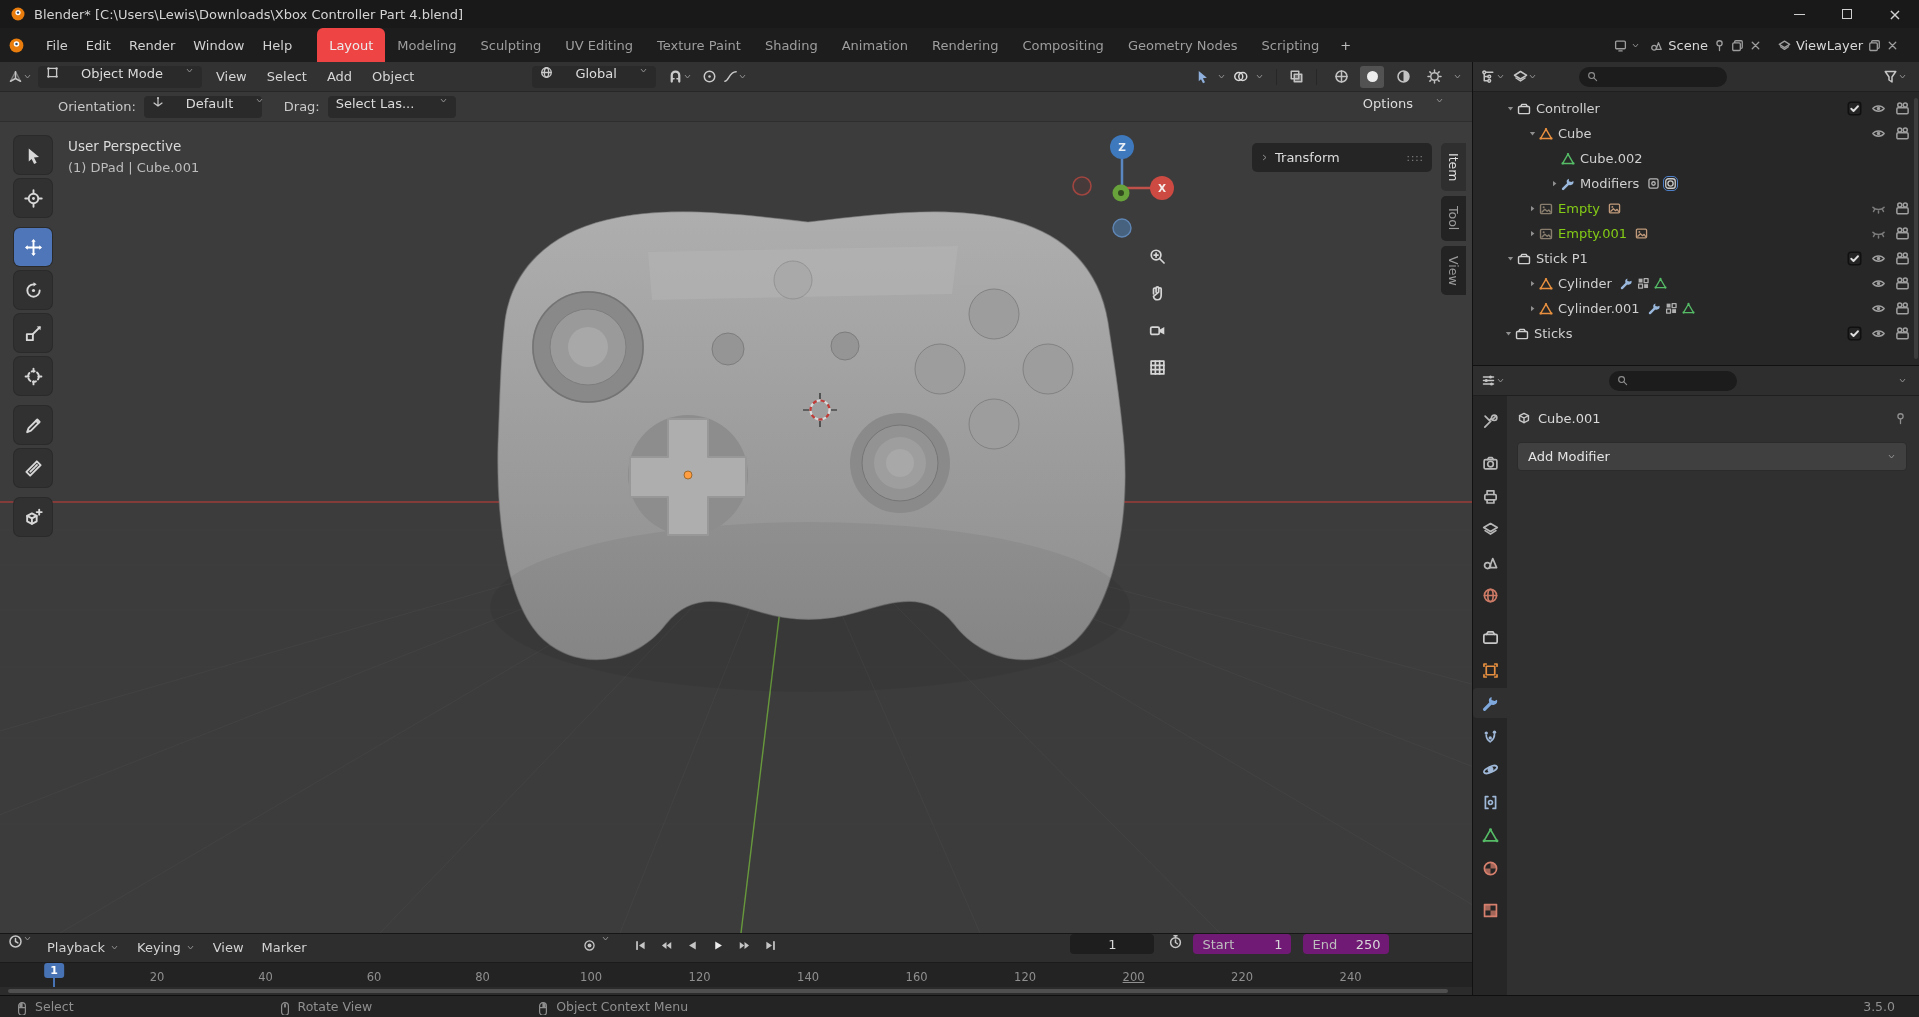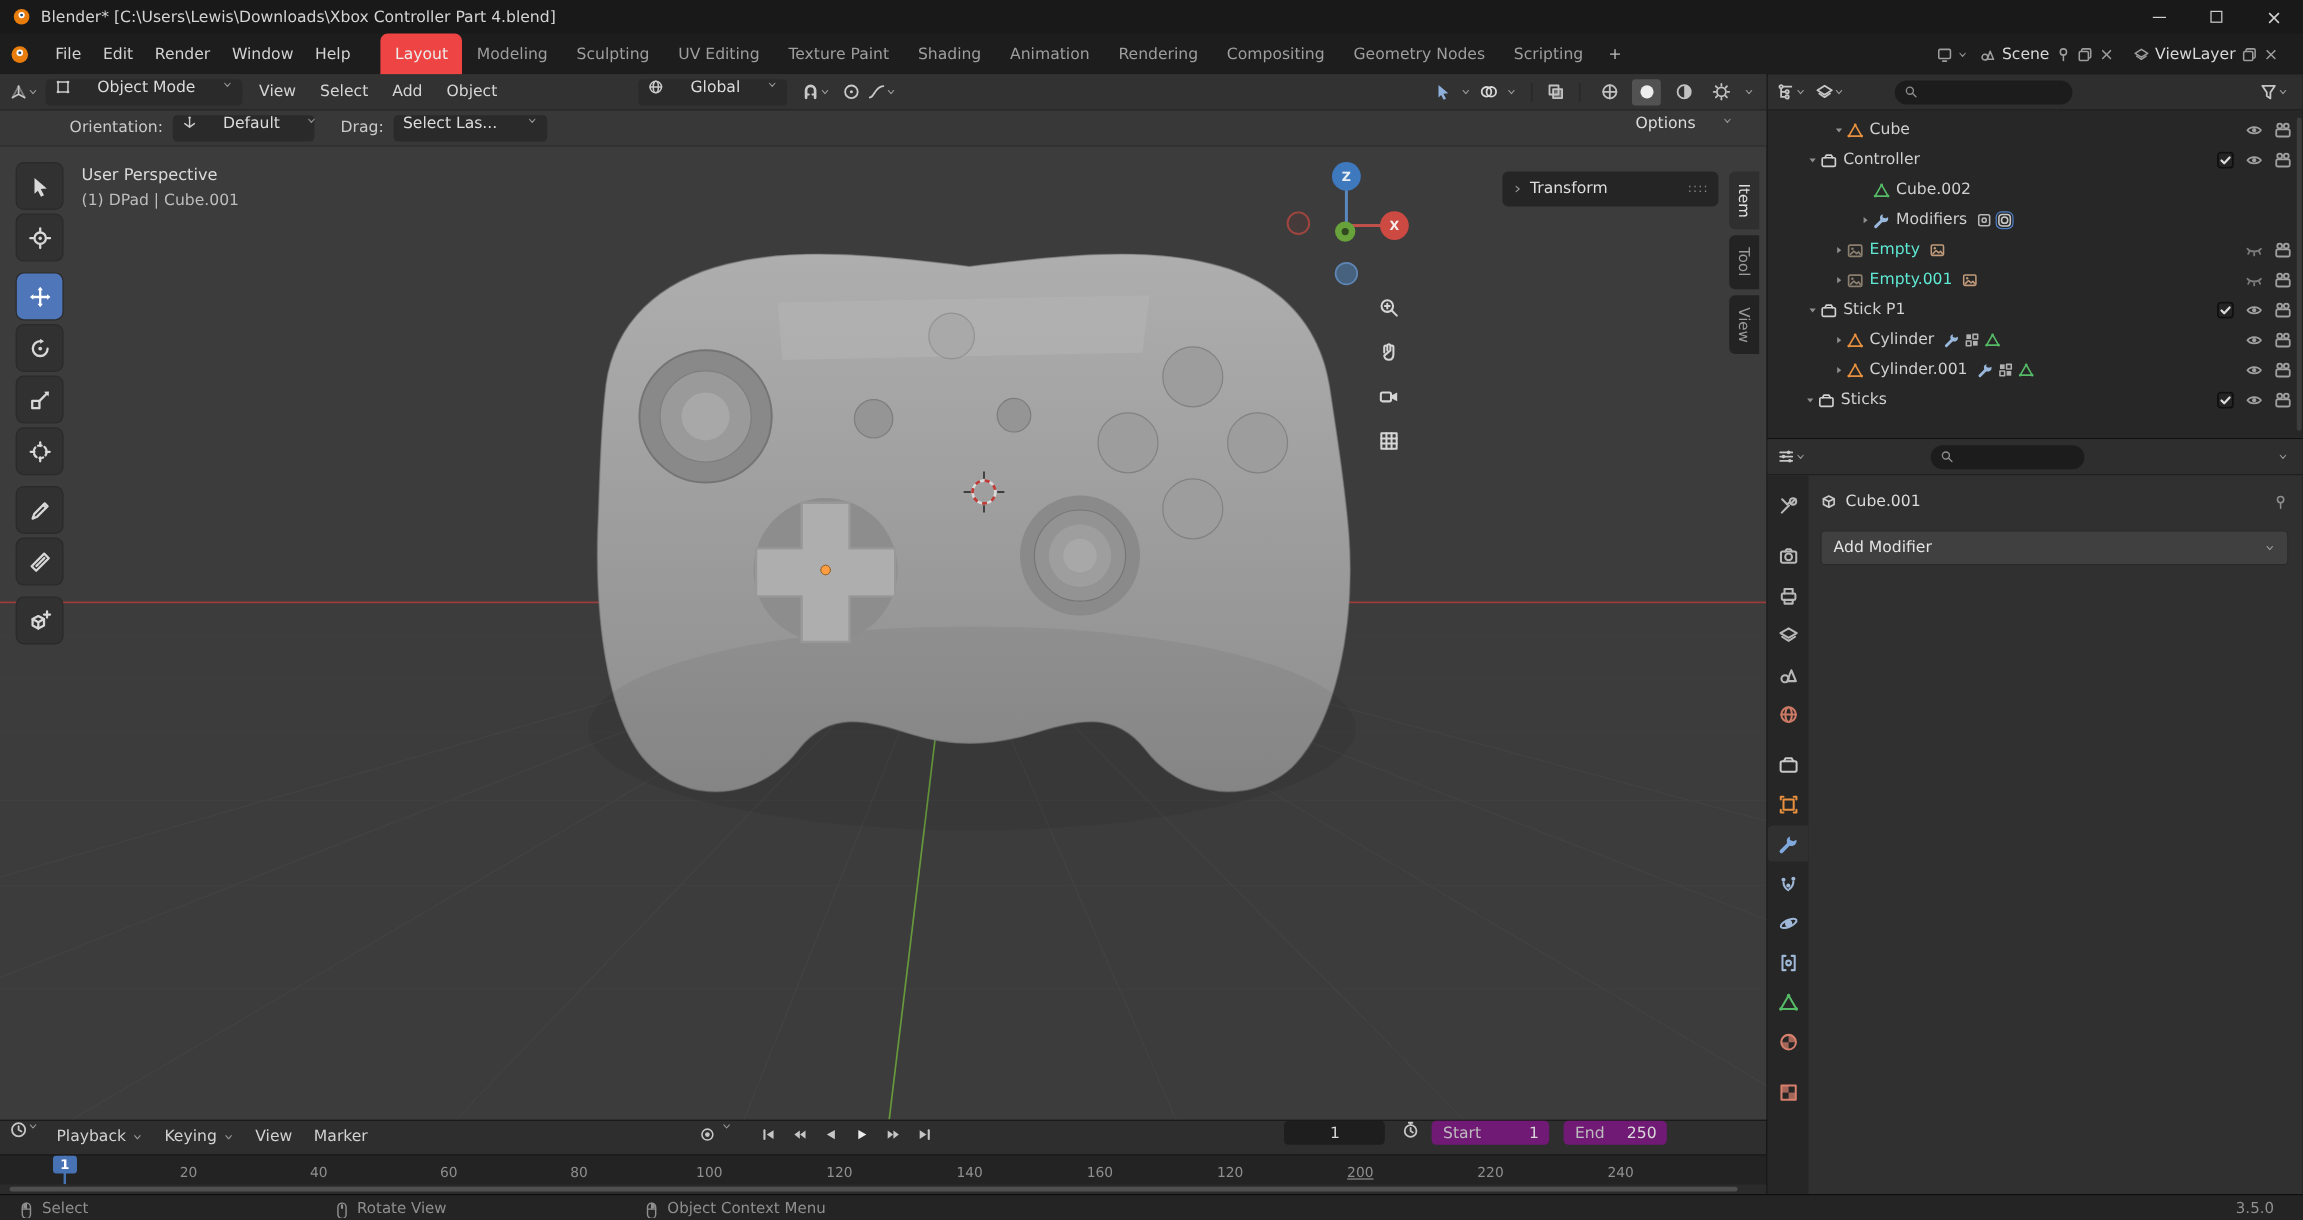--- a/index.html
+++ b/index.html
@@ -81,21 +81,21 @@
   
   .right-col{flex:1;display:flex;flex-direction:column;border-left:1px solid #111}
   .outliner{height:303px;background:#272727;display:flex;flex-direction:column;overflow:hidden;position:relative}
   .panel-header{height:30px;background:#2e2e2e;border-bottom:1px solid #1f1f1f;display:flex;align-items:center;flex:none}
   .search{display:flex;align-items:center;gap:5px;background:#1c1c1c;border-radius:10px;height:20px;padding:0 8px;color:#8d8d8d}
   .ol-tree{flex:1;overflow:hidden;padding-top:4px}
   .ol-row{height:25px;display:flex;align-items:center;font-size:13px;color:#d0d0d0}
   .ol-row .arrow{width:14px;display:inline-flex;justify-content:center;color:#8f8f8f}
   .ol-row .arrow .ic{width:9px;height:9px}
   .ol-row .lbl{margin-left:5px;white-space:nowrap}
-  .ol-row.muted .lbl{color:#5eead4}
+  .ol-row.muted .lbl{color:#84cc16}
   .ol-inline{display:flex;align-items:center;gap:4px;margin-left:8px}
   .ol-right{margin-left:auto;display:flex;align-items:center;gap:9px;padding-right:9px}
   .ol-right .ic{width:15px;height:15px;color:#a0a0a0}
   .mod-on{outline:1px solid #4e80c9;border-radius:4px}
   .ol-scroll{position:absolute;right:1px;top:36px;bottom:6px;width:4px;background:#3d3d3d;border-radius:2px}
   .properties{flex:1;background:#303030;border-top:1px solid #111;display:flex;flex-direction:column}
   .pr-body{flex:1;display:flex;overflow:hidden}
   .pr-tabs{width:34px;background:#262626;display:flex;flex-direction:column;align-items:center;padding-top:10px}
   .pr-tab{width:34px;height:30px;display:flex;align-items:center;justify-content:center;margin-bottom:3px}
   .pr-tab .ic{width:17px;height:17px}
@@ -814,75 +814,75 @@
               <path d="M1.8 2 H10.2 L7.2 6.4 V10.4 L4.8 8.8 V6.4 Z"></path>
             </svg>
           </span>
         <span class="ic chev" style="margin-right:12px" id="chev-funnel">
             <svg viewBox="0 0 12 12" fill="none" stroke="currentColor" stroke-width="1.2" stroke-linecap="round" stroke-linejoin="round">
               <path d="M3 4.5 L6 8 L9 4.5"></path>
             </svg>
           </span>
       </div>
       <div class="ol-tree" id="ol-tree">
+          <div class="ol-row" style="padding-left: 30px;">
+            <span class="arrow">
+              <span class="ic" style="color: rgb(143, 143, 143); width: 9px; height: 9px;">
+                <svg viewBox="0 0 12 12" fill="none" stroke="currentColor" stroke-width="1.2" stroke-linecap="round" stroke-linejoin="round">
+                  <path d="M2.5 4 H9.5 L6 8.5 Z" fill="currentColor" stroke="none"></path>
+                </svg>
+              </span>
+            </span>
+            <span class="ic" style="color: rgb(208, 208, 208); width: 14px; height: 14px;">
+              <svg viewBox="0 0 12 12" fill="none" stroke="currentColor" stroke-width="1.2" stroke-linecap="round" stroke-linejoin="round">
+                <rect x="1.3" y="3.8" width="9.4" height="6.2" rx="1"></rect>
+                <path d="M3.2 3.8 L4.2 2 H7.8 L8.8 3.8"></path>
+              </svg>
+            </span>
+            <span class="lbl">Controller</span>
+            <span class="ol-right">
+              <span class="ic" style="color: rgb(160, 160, 160); width: 15px; height: 15px;">
+                <svg viewBox="0 0 12 12" fill="none" stroke="currentColor" stroke-width="1.2" stroke-linecap="round" stroke-linejoin="round">
+                  <rect x="1" y="1" width="10" height="10" rx="2" fill="#242424" stroke="#101010"></rect>
+                  <path d="M3.4 6.2 L5.2 8 L8.8 4.2" stroke="#dcdcdc" stroke-width="1.5"></path>
+                </svg>
+              </span>
+              <span class="ic" style="color: rgb(160, 160, 160); width: 15px; height: 15px;">
+                <svg viewBox="0 0 12 12" fill="none" stroke="currentColor" stroke-width="1.2" stroke-linecap="round" stroke-linejoin="round">
+                  <path d="M1.5 6 C3.5 3.2 8.5 3.2 10.5 6 C8.5 8.8 3.5 8.8 1.5 6 Z"></path>
+                  <circle cx="6" cy="6" r="1.4" fill="currentColor" stroke="none"></circle>
+                </svg>
+              </span>
+              <span class="ic" style="color: rgb(160, 160, 160); width: 15px; height: 15px;">
+                <svg viewBox="0 0 12 12" fill="none" stroke="currentColor" stroke-width="1.2" stroke-linecap="round" stroke-linejoin="round">
+                  <circle cx="3.8" cy="3.2" r="1.6"></circle>
+                  <circle cx="8.2" cy="3.2" r="1.6"></circle>
+                  <rect x="1.5" y="5.4" width="9" height="4.8" rx="1"></rect>
+                </svg>
+              </span>
+            </span>
+          </div>
           <div class="ol-row" style="padding-left: 52px;">
             <span class="arrow">
               <span class="ic" style="color: rgb(143, 143, 143); width: 9px; height: 9px;">
                 <svg viewBox="0 0 12 12" fill="none" stroke="currentColor" stroke-width="1.2" stroke-linecap="round" stroke-linejoin="round">
                   <path d="M2.5 4 H9.5 L6 8.5 Z" fill="currentColor" stroke="none"></path>
                 </svg>
               </span>
             </span>
             <span class="ic" style="color: rgb(232, 144, 63); width: 14px; height: 14px;">
               <svg viewBox="0 0 12 12" fill="none" stroke="currentColor" stroke-width="1.2" stroke-linecap="round" stroke-linejoin="round">
                 <path d="M6 1.8 L10.6 9.8 H1.4 Z"></path>
                 <circle cx="6" cy="1.8" r="1" fill="currentColor" stroke="none"></circle>
                 <circle cx="10.6" cy="9.8" r="1" fill="currentColor" stroke="none"></circle>
                 <circle cx="1.4" cy="9.8" r="1" fill="currentColor" stroke="none"></circle>
               </svg>
             </span>
             <span class="lbl">Cube</span>
             <span class="ol-right">
-              <span class="ic" style="color: rgb(160, 160, 160); width: 15px; height: 15px;">
-                <svg viewBox="0 0 12 12" fill="none" stroke="currentColor" stroke-width="1.2" stroke-linecap="round" stroke-linejoin="round">
-                  <path d="M1.5 6 C3.5 3.2 8.5 3.2 10.5 6 C8.5 8.8 3.5 8.8 1.5 6 Z"></path>
-                  <circle cx="6" cy="6" r="1.4" fill="currentColor" stroke="none"></circle>
-                </svg>
-              </span>
-              <span class="ic" style="color: rgb(160, 160, 160); width: 15px; height: 15px;">
-                <svg viewBox="0 0 12 12" fill="none" stroke="currentColor" stroke-width="1.2" stroke-linecap="round" stroke-linejoin="round">
-                  <circle cx="3.8" cy="3.2" r="1.6"></circle>
-                  <circle cx="8.2" cy="3.2" r="1.6"></circle>
-                  <rect x="1.5" y="5.4" width="9" height="4.8" rx="1"></rect>
-                </svg>
-              </span>
-            </span>
-          </div>
-          <div class="ol-row" style="padding-left: 30px;">
-            <span class="arrow">
-              <span class="ic" style="color: rgb(143, 143, 143); width: 9px; height: 9px;">
-                <svg viewBox="0 0 12 12" fill="none" stroke="currentColor" stroke-width="1.2" stroke-linecap="round" stroke-linejoin="round">
-                  <path d="M2.5 4 H9.5 L6 8.5 Z" fill="currentColor" stroke="none"></path>
-                </svg>
-              </span>
-            </span>
-            <span class="ic" style="color: rgb(208, 208, 208); width: 14px; height: 14px;">
-              <svg viewBox="0 0 12 12" fill="none" stroke="currentColor" stroke-width="1.2" stroke-linecap="round" stroke-linejoin="round">
-                <rect x="1.3" y="3.8" width="9.4" height="6.2" rx="1"></rect>
-                <path d="M3.2 3.8 L4.2 2 H7.8 L8.8 3.8"></path>
-              </svg>
-            </span>
-            <span class="lbl">Controller</span>
-            <span class="ol-right">
-              <span class="ic" style="color: rgb(160, 160, 160); width: 15px; height: 15px;">
-                <svg viewBox="0 0 12 12" fill="none" stroke="currentColor" stroke-width="1.2" stroke-linecap="round" stroke-linejoin="round">
-                  <rect x="1" y="1" width="10" height="10" rx="2" fill="#242424" stroke="#101010"></rect>
-                  <path d="M3.4 6.2 L5.2 8 L8.8 4.2" stroke="#dcdcdc" stroke-width="1.5"></path>
-                </svg>
-              </span>
               <span class="ic" style="color: rgb(160, 160, 160); width: 15px; height: 15px;">
                 <svg viewBox="0 0 12 12" fill="none" stroke="currentColor" stroke-width="1.2" stroke-linecap="round" stroke-linejoin="round">
                   <path d="M1.5 6 C3.5 3.2 8.5 3.2 10.5 6 C8.5 8.8 3.5 8.8 1.5 6 Z"></path>
                   <circle cx="6" cy="6" r="1.4" fill="currentColor" stroke="none"></circle>
                 </svg>
               </span>
               <span class="ic" style="color: rgb(160, 160, 160); width: 15px; height: 15px;">
                 <svg viewBox="0 0 12 12" fill="none" stroke="currentColor" stroke-width="1.2" stroke-linecap="round" stroke-linejoin="round">
                   <circle cx="3.8" cy="3.2" r="1.6"></circle>
                   <circle cx="8.2" cy="3.2" r="1.6"></circle>

